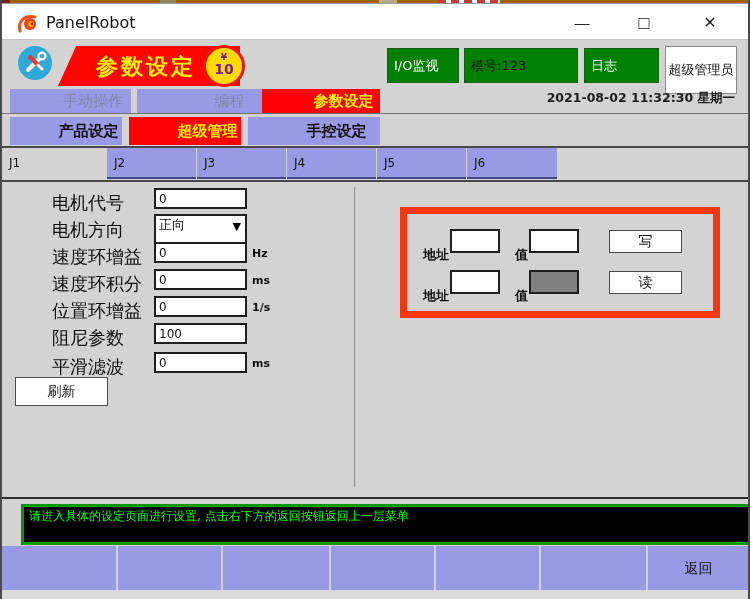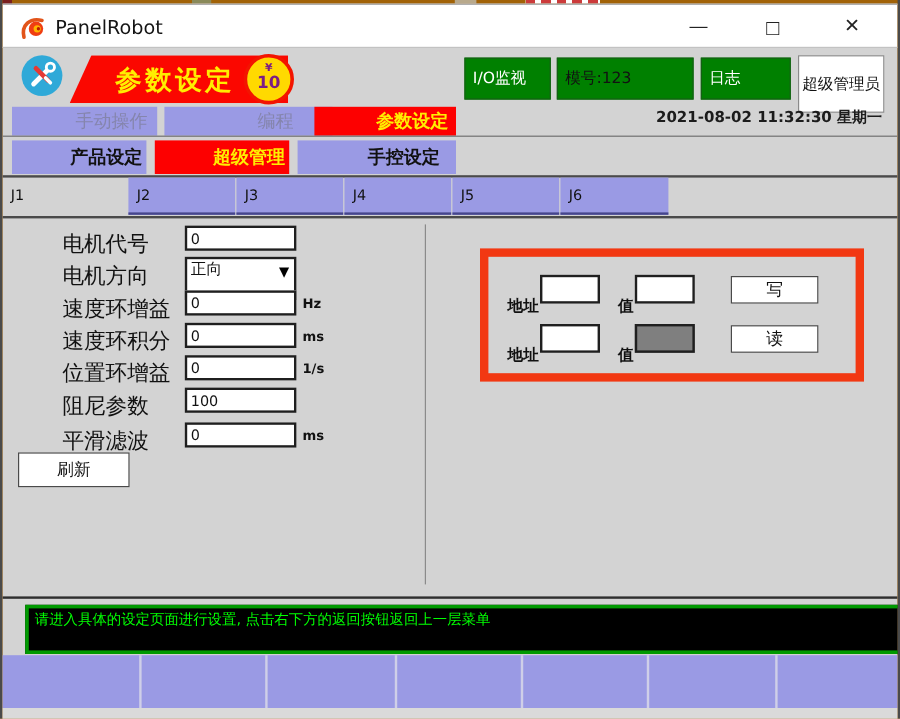--- a/index.html
+++ b/index.html
@@ -210,15 +210,16 @@
   <div class="hline" style="top:497px;height:2px;background:#2e2e2e"></div>
   <div class="statusbox">请进入具体的设定页面进行设置, 点击右下方的返回按钮返回上一层菜单</div>
 
   <div class="bottombar"></div>
   <div class="bb-div" style="left:114px"></div>
   <div class="bb-div" style="left:219px"></div>
   <div class="bb-div" style="left:327px"></div>
   <div class="bb-div" style="left:432px"></div>
   <div class="bb-div" style="left:537px"></div>
   <div class="bb-div" style="left:644px"></div>
+  <button class="bb-return">返回</button>
   <div class="bottomstrip"></div>
 
 </div>
 
 </body></html>

